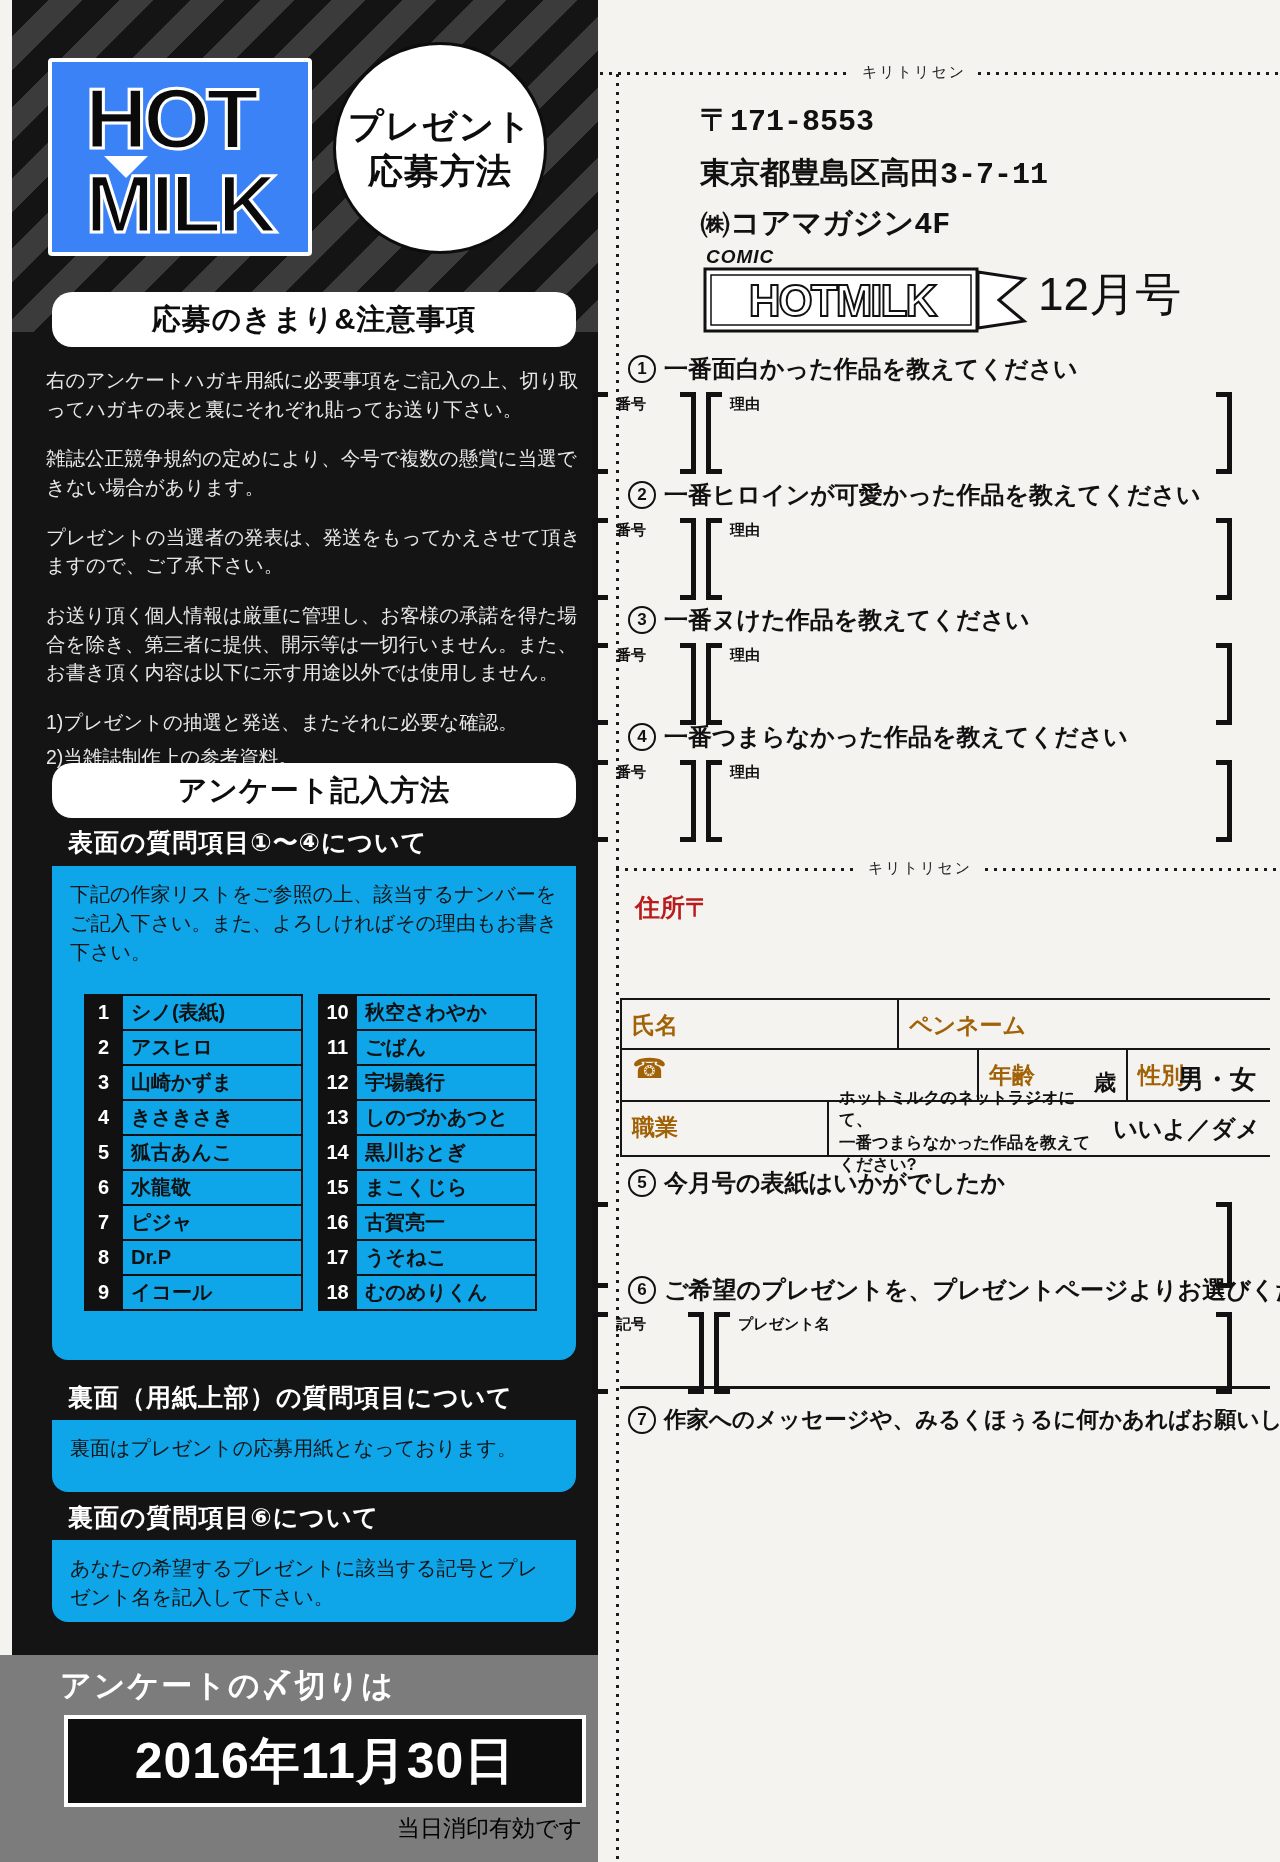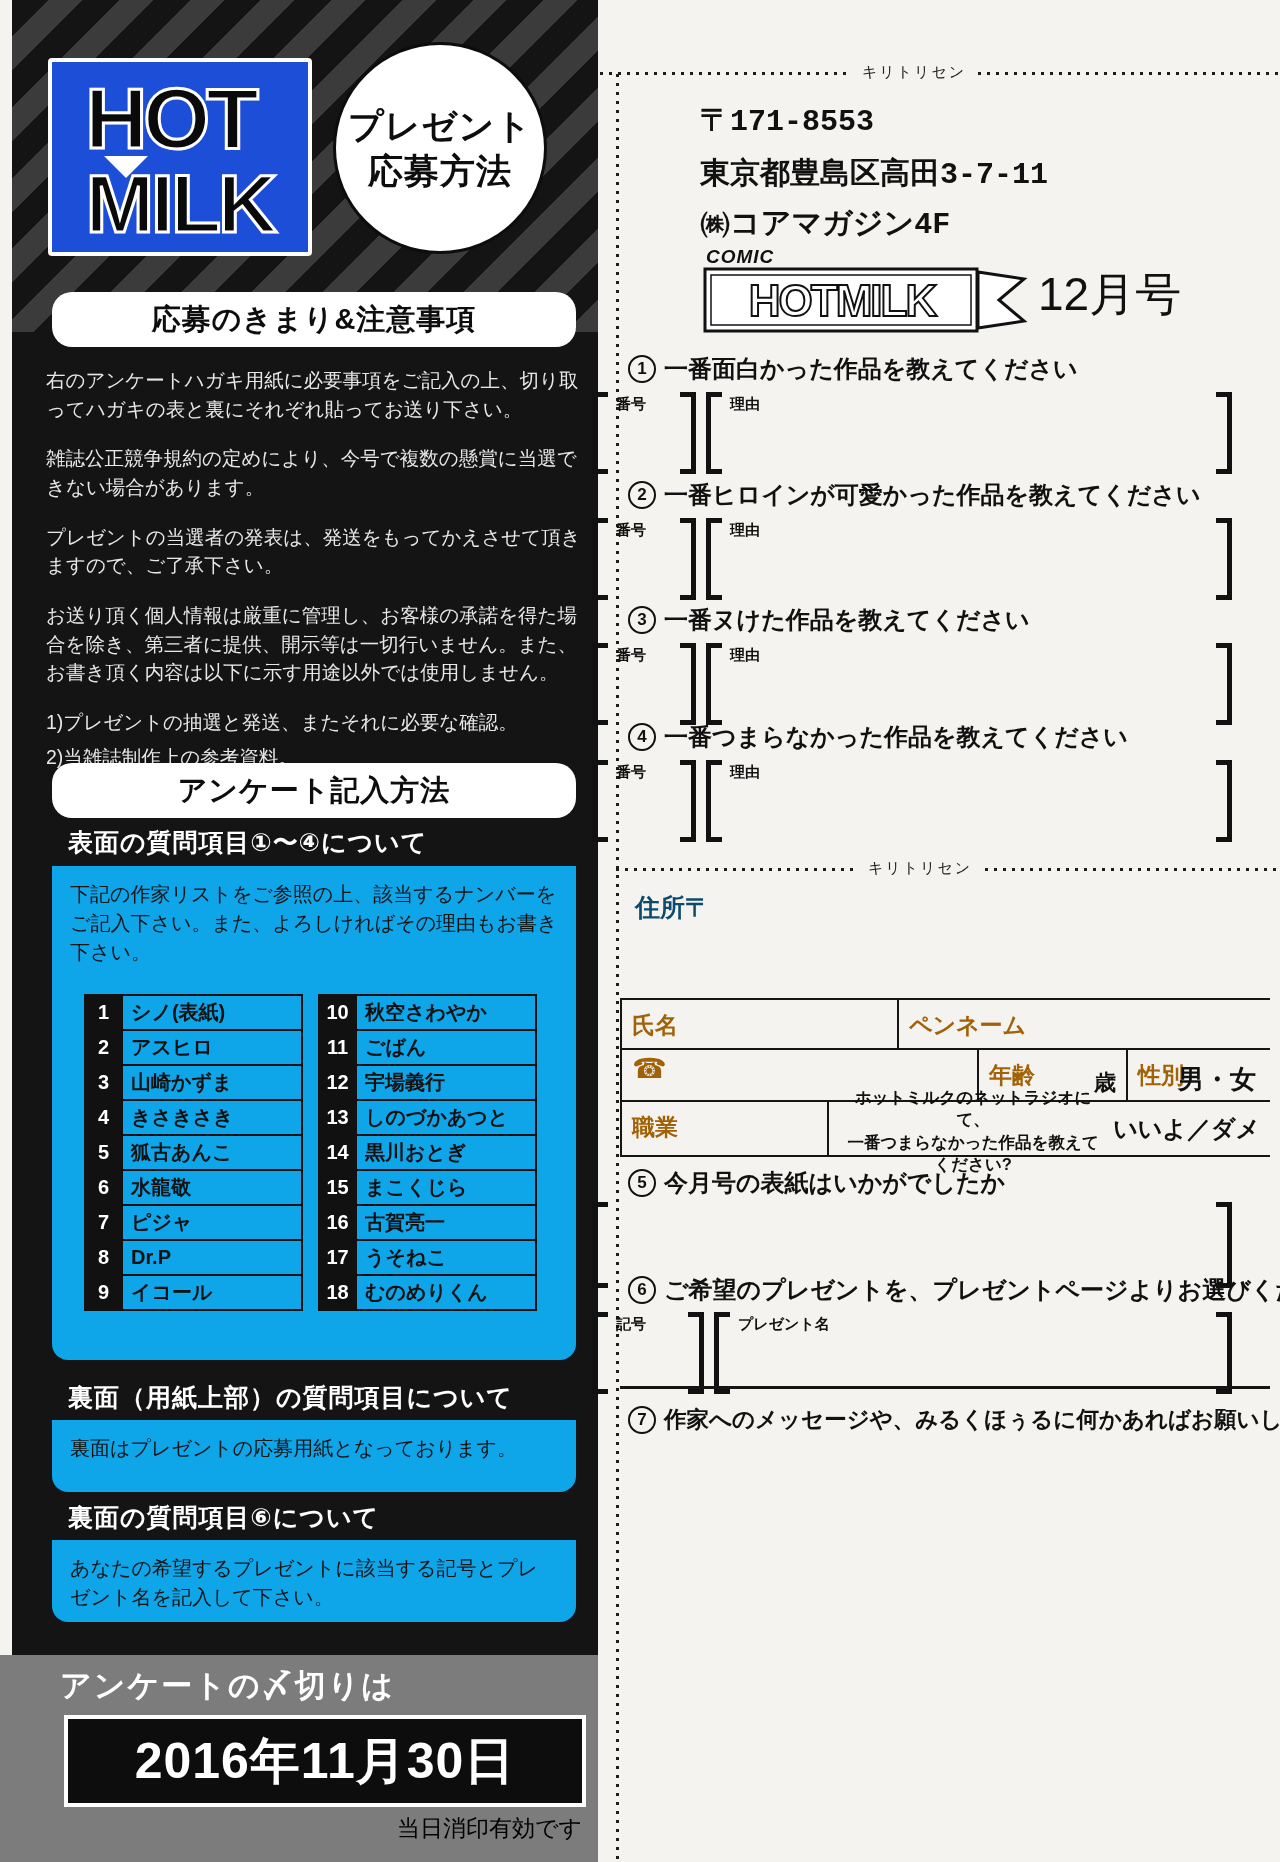--- a/index.html
+++ b/index.html
@@ -3,21 +3,21 @@
 <meta charset="utf-8">
 <style>
   html,body{margin:0;padding:0;background:#e9e8e4;}
   *{box-sizing:border-box;font-family:"Liberation Sans","DejaVu Sans",sans-serif;}
   #page{position:relative;width:1280px;height:1862px;background:#f4f3ef;overflow:hidden;margin:0 auto;}
 
   
   .panel{position:absolute;left:12px;top:0;width:586px;height:1655px;background:#141414;}
   .stripes{position:absolute;left:0;top:0;width:100%;height:332px;
     background:repeating-linear-gradient(135deg,#141414 0 26px,#3b3b3b 26px 50px);}
-  .logoBox{position:absolute;left:48px;top:58px;width:264px;height:198px;background:#1d4ed8;
+  .logoBox{position:absolute;left:48px;top:58px;width:264px;height:198px;background:#3b82f6;
     border:4px solid #fff;border-radius:4px;}
   .badge{position:absolute;left:333px;top:42px;width:214px;height:212px;border-radius:50%;
     background:#fff;border:3px solid #0d0d0d;display:flex;flex-direction:column;align-items:center;justify-content:center;
     font-weight:900;font-size:35px;color:#0d0d0d;line-height:1.3;letter-spacing:1px;}
   .whiteBar{position:absolute;left:52px;width:524px;height:55px;background:#fff;border-radius:20px;
     display:flex;align-items:center;justify-content:center;font-size:29px;font-weight:900;color:#0d0d0d;letter-spacing:1px;}
   .rulesText{position:absolute;left:46px;top:366px;width:542px;color:#e8e8e8;font-size:19.5px;line-height:1.47;}
   .rulesText p{margin:0 0 21px 0;}
   .rulesText p.note{margin:0 0 6px 0;}
   .secBarTxt{position:absolute;left:68px;color:#fff;font-size:25px;font-weight:900;letter-spacing:1px;white-space:nowrap;}
@@ -269,21 +269,21 @@
     <span class="bk bk-r" style="left:88px;"></span>
     <span class="bk bk-l" style="left:114px;"></span>
     <span class="blab" style="left:138px;">理由</span>
     <span class="bk bk-r" style="right:0;"></span>
   </div>
 
   <div class="hdots" style="left:616px;top:868px;width:664px;">
     <span class="cutlabel" style="left:240px;">キリトリセン</span>
   </div>
 
-  <div style="position:absolute;left:635px;top:891px;font-size:25px;font-weight:600;color:#0c4a6e;">住所〒</div>
+  <div style="position:absolute;left:635px;top:891px;font-size:25px;font-weight:600;color:#b91c1c;">住所〒</div>
 
   <div class="frow" style="top:998px;height:50px;">
     <div class="fcell" style="width:275px;">
       <div class="flab">氏名</div>
     </div>
     <div class="fcell" style="flex:1;">
       <div class="flab">ペンネーム</div>
     </div>
   </div>
 
@@ -298,21 +298,21 @@
     <div class="fcell" style="flex:1;">
       <div class="flab">性別</div>
       <div style="position:absolute;right:14px;top:12px;font-size:26px;font-weight:800;color:#111;">男・女</div>
     </div>
   </div>
 
   <div class="frow" style="top:1100px;height:55px;">
     <div class="fcell" style="width:205px;">
       <div class="flab">職業</div>
     </div>
-    <div class="fcell" style="flex:1;display:flex;align-items:center;text-align:center;">
+    <div class="fcell" style="flex:1;display:flex;align-items:center;">
       <div style="flex:1;font-size:16.5px;line-height:1.35;font-weight:600;color:#111;padding:4px 6px 0 10px;">
         <div>ホットミルクのネットラジオにて、</div>
         <div>一番つまらなかった作品を教えてください?</div>
       </div>
       <div style="font-size:24px;font-weight:700;color:#111;padding-right:10px;white-space:nowrap;">いいよ／ダメ</div>
     </div>
   </div>
   <div class="fline" style="top:1155px;"></div>
 
   <div class="qhead" style="left:628px;top:1167px;">

